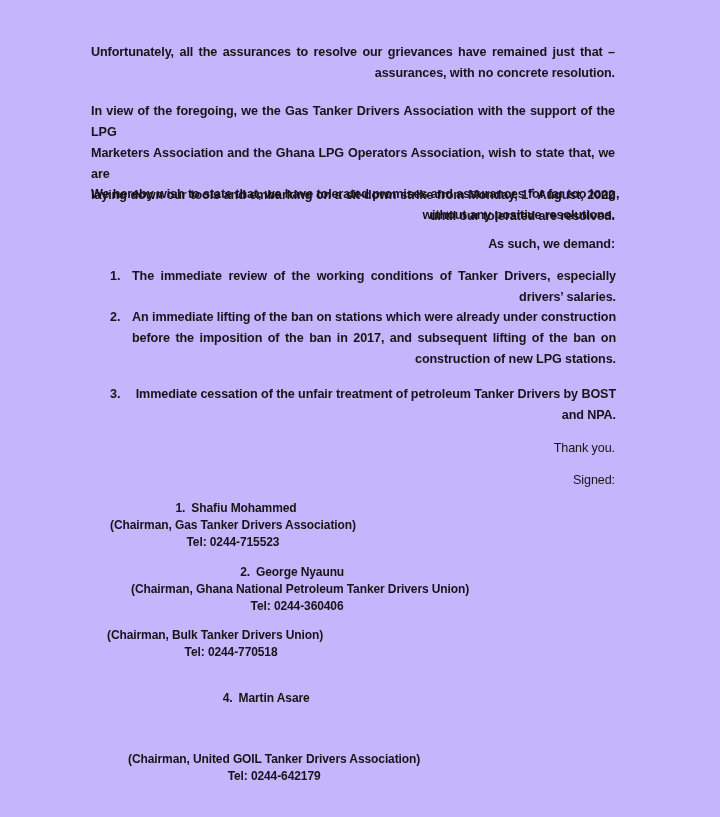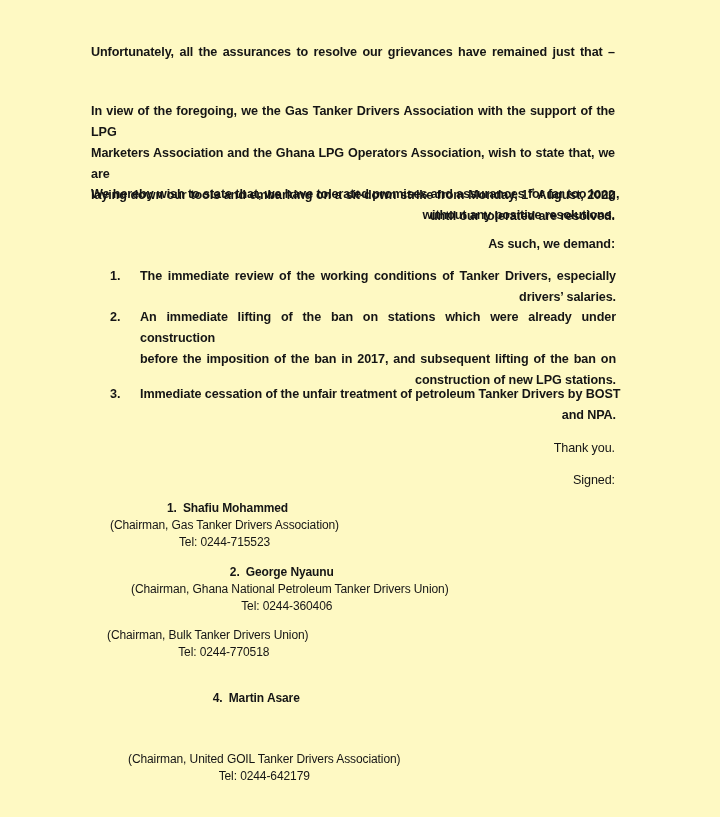--- a/index.html
+++ b/index.html
@@ -12,21 +12,21 @@
       height: 817px;
       position: relative;
       overflow: hidden;
       font-family: "Liberation Sans", "DejaVu Sans", sans-serif;
       color: #151515;
     }
     .page {
       position: absolute;
       left: 0; top: 0;
       width: 720px; height: 817px;
-      background: #fef9c3;
+      background: #c4b5fd;
     }
     .p {
       position: absolute;
       left: 91px;
       width: 524px;
       font-size: 12.6px;
       line-height: 21px;
       font-weight: bold;
       text-align: justify;
       letter-spacing: -0.1px;
@@ -54,41 +54,42 @@
       font-weight: bold;
       letter-spacing: -0.1px;
     }
     .demand .num {
       position: absolute;
       left: 0;
       top: 0;
       width: 22px;
     }
     .demand .body {
-      margin-left: 30px;
+      margin-left: 22px;
     }
 
     .sig {
       position: absolute;
       font-size: 12px;
       line-height: 17px;
       letter-spacing: -0.1px;
       text-align: center;
     }
     .sig .name-row { font-weight: bold; white-space: nowrap; }
     .sig .name-row .n { display: inline-block; width: 22px; }
-    .sig .detail { font-weight: normal; white-space: nowrap; }
+    .sig .detail { font-weight: bold; white-space: nowrap; }
   </style>
 </head>
 <body>
 
 <div class="page">
 
   <div class="p" style="top:42px;">
     <span class="justify-line">Unfortunately, all the assurances to resolve our grievances have remained just that –</span>
+    <span class="line">assurances, with no concrete resolution.</span>
   </div>
 
   <div class="p normal" style="top:101px; font-weight:bold;">
     <span class="justify-line">In view of the foregoing, we the Gas Tanker Drivers Association with the support of the LPG</span>
     <span class="justify-line">Marketers Association and the Ghana LPG Operators Association, wish to state that, we are</span>
     <span class="justify-line"><span>laying down our tools and embarking on a sit-down strike from Monday, 1</span><sup>st</sup><span> August, 2022</span></span>
     <span class="line">until our tolerated are resolved.</span>
   </div>
 
   <div class="p" style="top:184px;">

